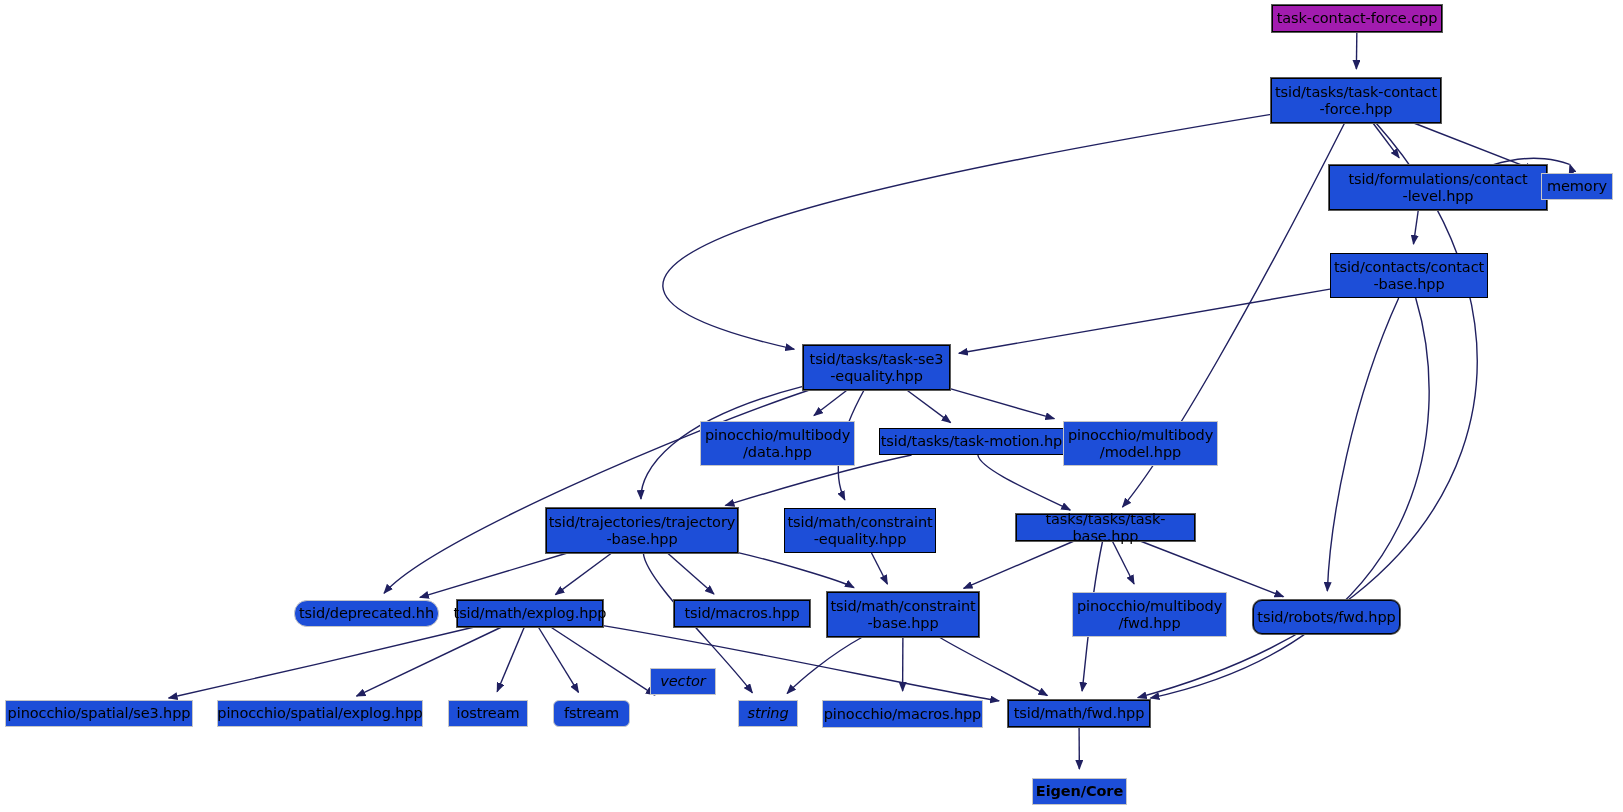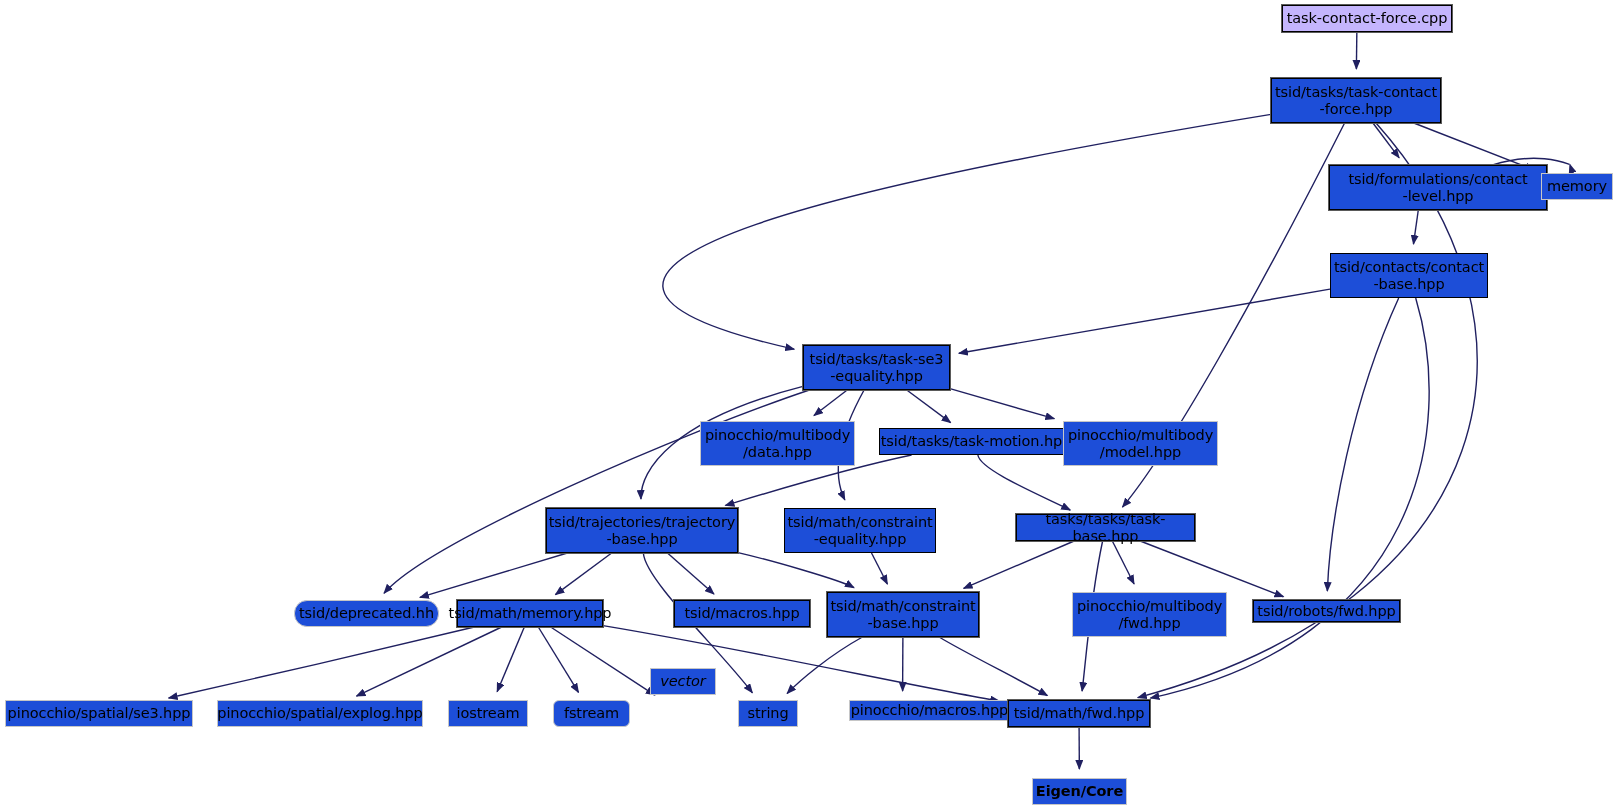--- a/index.html
+++ b/index.html
@@ -46,23 +46,22 @@
     border: 1px solid #000000;
   }
   
   .node.heavy {
     border: 1px solid #000000;
     box-shadow: 0 0 0 1px #5a5a5a;
   }
   
   .node.root {
     border: 1px solid #000000;
-    background: #c4b5fd;
+    background: #a21caf;
     box-shadow: 0 0 0 1px #5a5a5a;
-    margin-left: 10px;
   }
 </style>
 </head>
 <body>
 
 <div id="canvas">
   <svg class="edges" viewBox="0 0 1623 812" xmlns="http://www.w3.org/2000/svg">
     <defs>
       <marker id="arrowhead" markerWidth="10" markerHeight="8" refX="9" refY="4" orient="auto" markerUnits="userSpaceOnUse">
         <path d="M0,0 L10,4 L0,8 z" fill="#202060"></path>
@@ -125,30 +124,30 @@
 /data.hpp</div>
       <div class="node solid" style="left: 879px; top: 428px; width: 194px; height: 27px;">tsid/tasks/task-motion.hpp</div>
       <div class="node plain" style="left: 1063px; top: 421px; width: 155px; height: 45px;">pinocchio/multibody
 /model.hpp</div>
       <div class="node heavy" style="left: 546px; top: 508px; width: 192px; height: 45px;">tsid/trajectories/trajectory
 -base.hpp</div>
       <div class="node solid" style="left: 784px; top: 508px; width: 152px; height: 45px;">tsid/math/constraint
 -equality.hpp</div>
       <div class="node heavy" style="left: 1016px; top: 514px; width: 179px; height: 27px;">tasks/tasks/task-base.hpp</div>
       <div class="node plain" style="left: 294px; top: 600px; width: 145px; height: 27px; border-radius: 13px;">tsid/deprecated.hh</div>
-      <div class="node heavy" style="left: 457px; top: 600px; width: 146px; height: 27px;">tsid/math/memory.hpp</div>
+      <div class="node heavy" style="left: 457px; top: 600px; width: 146px; height: 27px;">tsid/math/explog.hpp</div>
       <div class="node heavy" style="left: 674px; top: 600px; width: 136px; height: 27px;">tsid/macros.hpp</div>
       <div class="node heavy" style="left: 827px; top: 592px; width: 152px; height: 45px;">tsid/math/constraint
 -base.hpp</div>
       <div class="node plain" style="left: 1072px; top: 592px; width: 155px; height: 45px;">pinocchio/multibody
 /fwd.hpp</div>
-      <div class="node heavy" style="left: 1253px; top: 600px; width: 147px; height: 22px;">tsid/robots/fwd.hpp</div>
+      <div class="node heavy" style="left: 1253px; top: 600px; width: 147px; height: 34px; border-radius: 9px;">tsid/robots/fwd.hpp</div>
       <div class="node plain" style="left: 5px; top: 700px; width: 188px; height: 27px;">pinocchio/spatial/se3.hpp</div>
       <div class="node plain" style="left: 217px; top: 700px; width: 206px; height: 27px;">pinocchio/spatial/explog.hpp</div>
       <div class="node plain" style="left: 448px; top: 700px; width: 80px; height: 27px;">iostream</div>
       <div class="node plain" style="left: 553px; top: 700px; width: 77px; height: 27px; border-radius: 6px;">fstream</div>
       <div class="node plain" style="left: 650px; top: 668px; width: 66px; height: 27px; font-style: italic;">vector</div>
-      <div class="node plain" style="left: 738px; top: 700px; width: 60px; height: 27px;">string</div>
-      <div class="node plain" style="left: 822px; top: 700px; width: 161px; height: 21px; margin-left: 27px;">pinocchio/macros.hpp</div>
+      <div class="node plain" style="left: 738px; top: 700px; width: 60px; height: 27px; font-style: italic;">string</div>
+      <div class="node plain" style="left: 822px; top: 700px; width: 161px; height: 28px;">pinocchio/macros.hpp</div>
       <div class="node heavy" style="left: 1008px; top: 700px; width: 142px; height: 27px;">tsid/math/fwd.hpp</div>
       <div class="node plain" style="left: 1032px; top: 778px; width: 95px; height: 27px; font-weight: bold;">Eigen/Core</div>
     </div>
 </div>
 
 </body></html>

